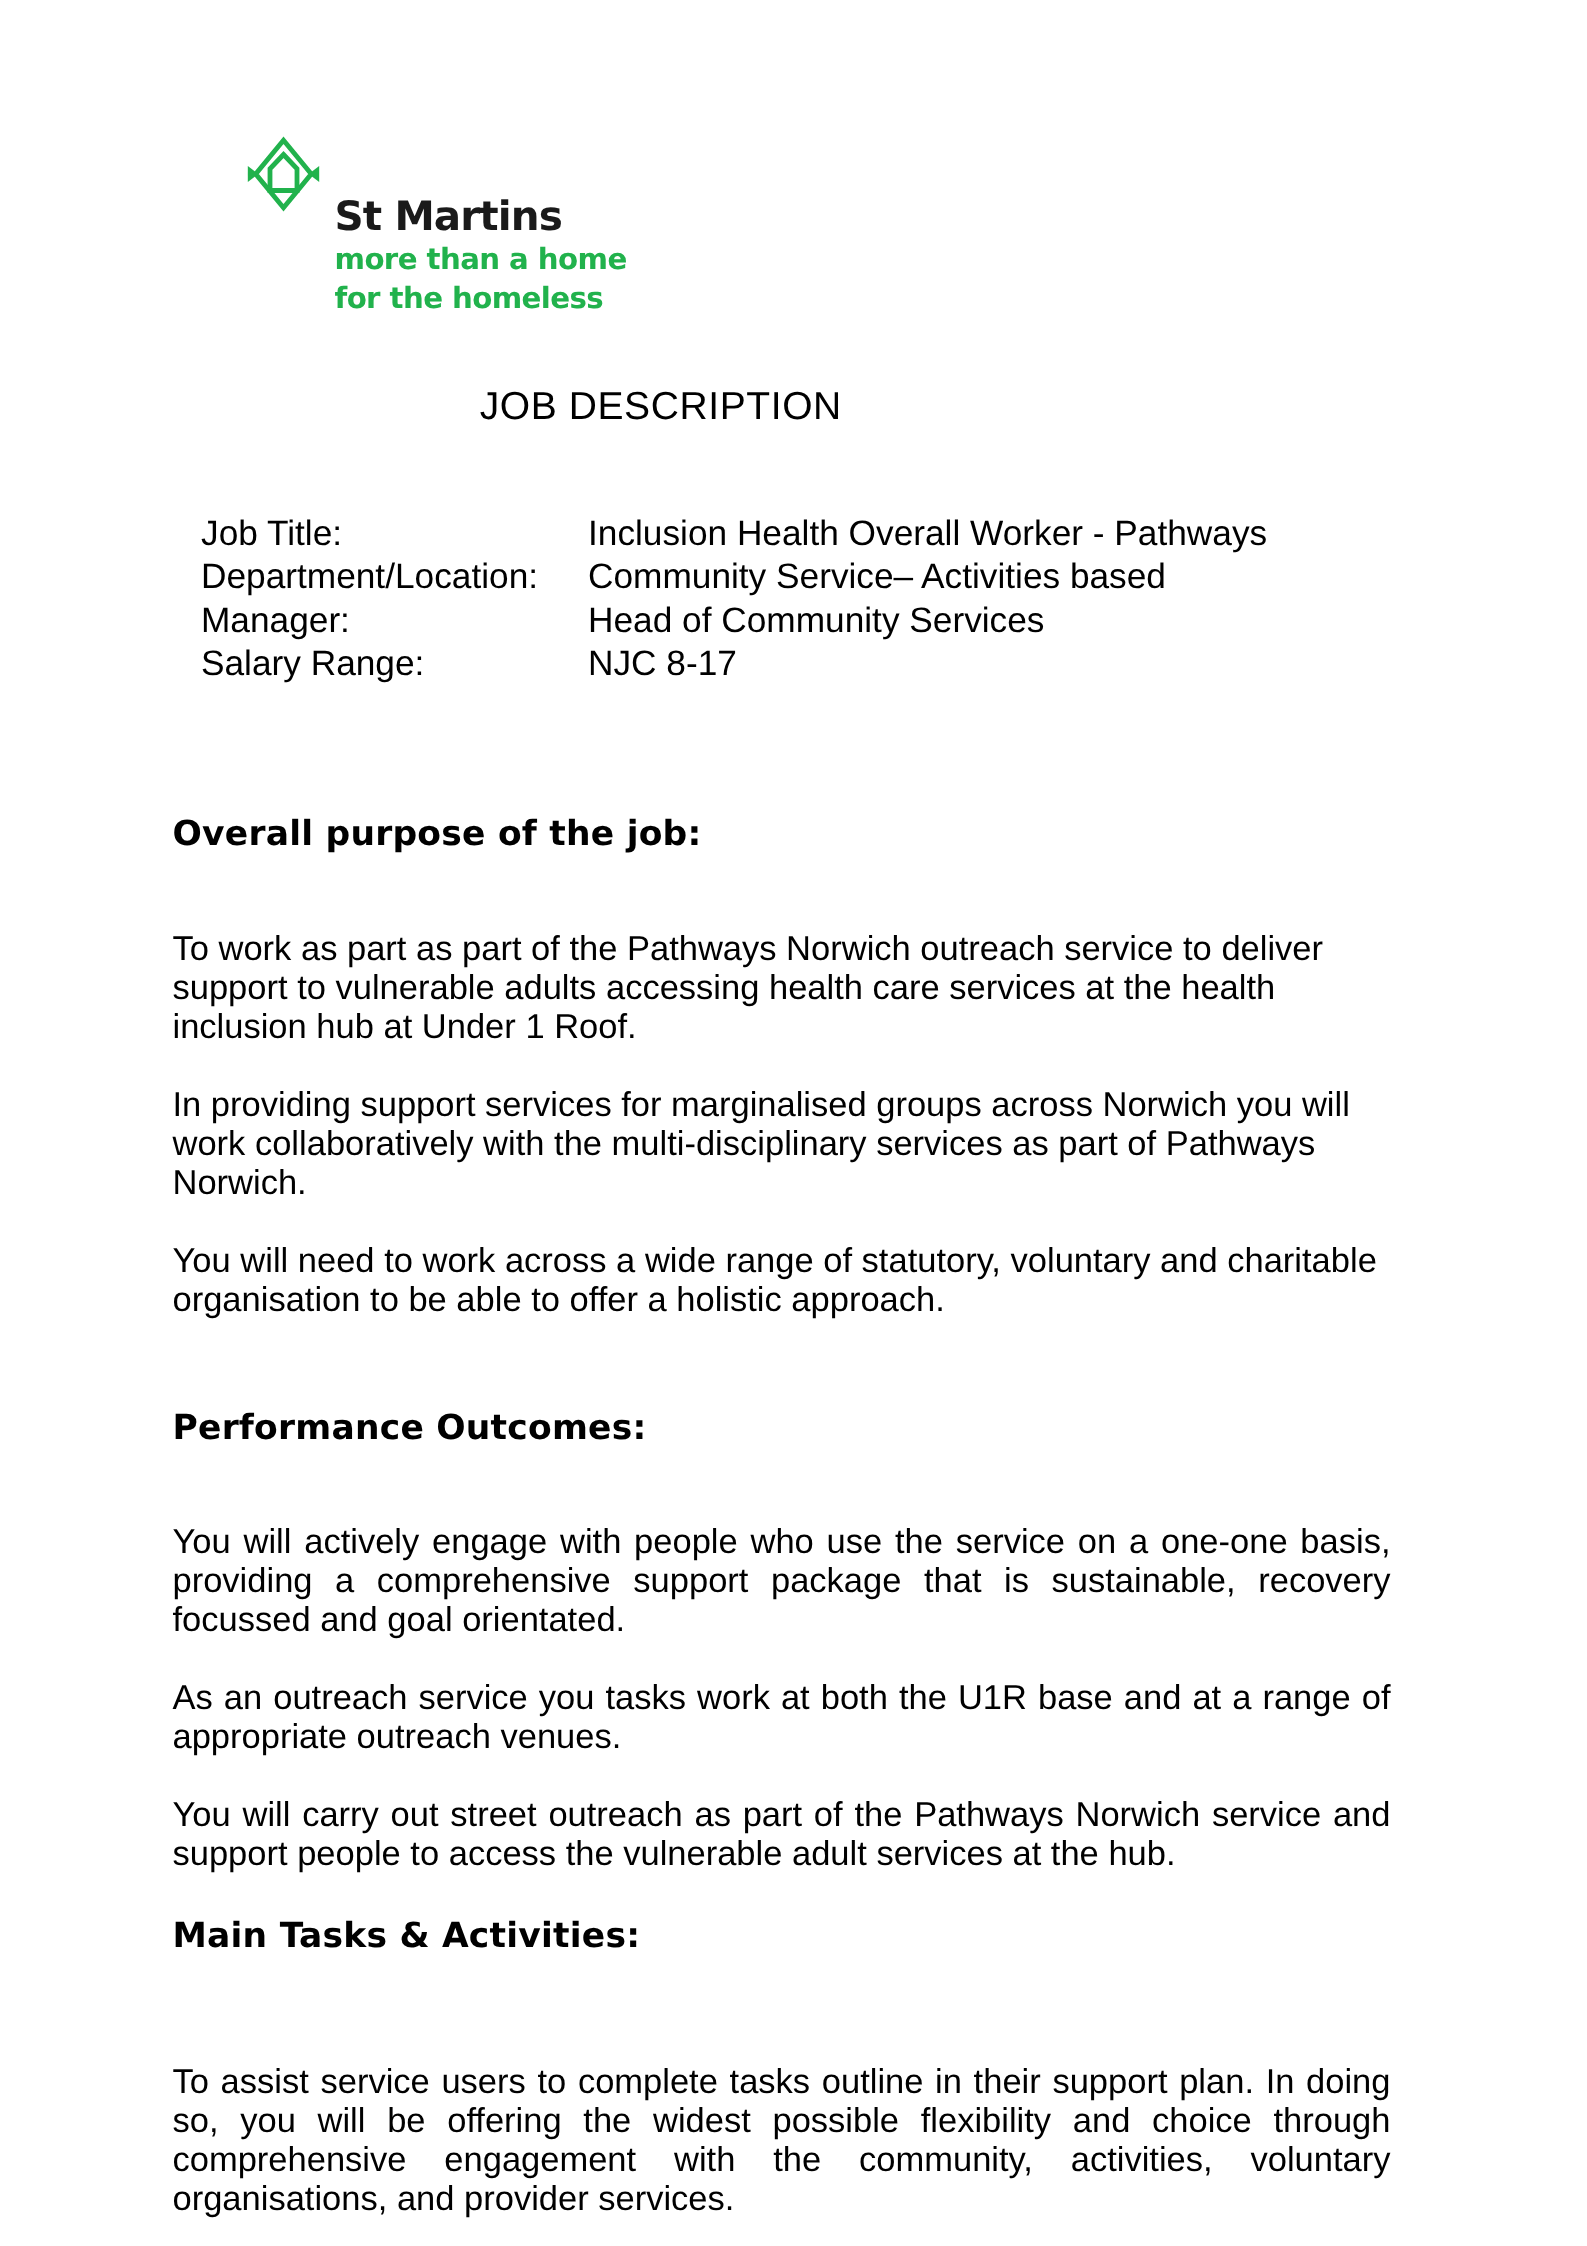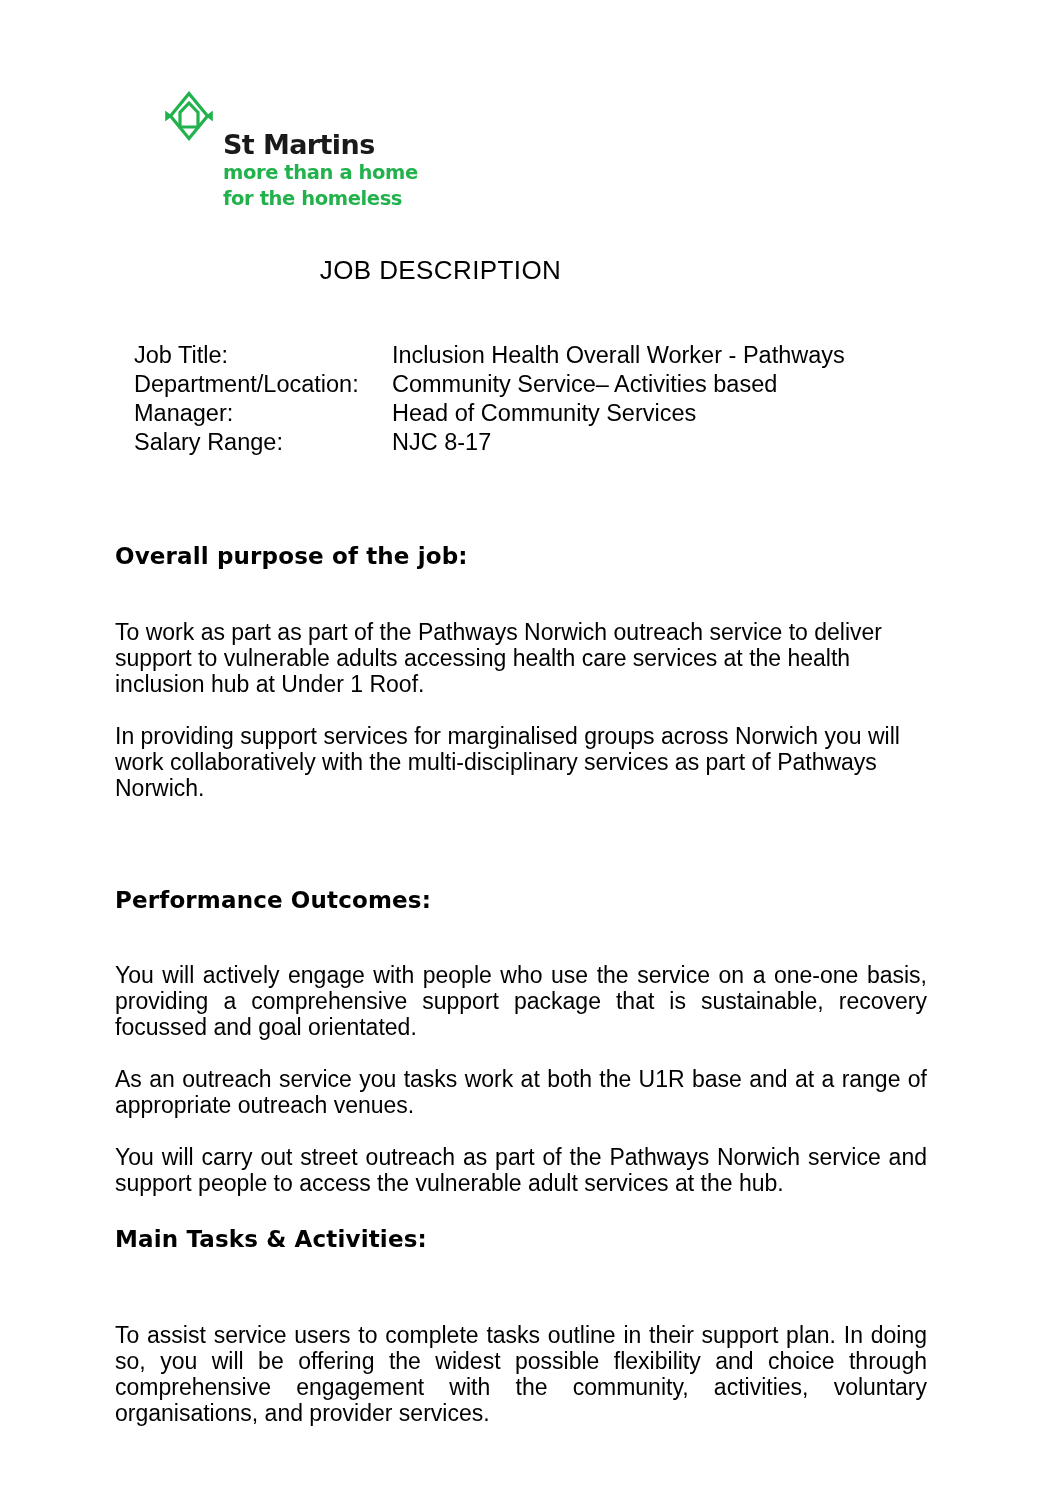--- a/index.html
+++ b/index.html
@@ -176,20 +176,21 @@
   </div>
 
   <div class="content">
 
     <h2 class="section-heading">Overall purpose of the job:</h2>
     <div class="sp-48"></div>
     <p class="para">To work as part as part of the Pathways Norwich outreach service to deliver support to vulnerable adults accessing health care services at the health inclusion hub at Under 1 Roof.</p>
     <div class="sp-26"></div>
     <p class="para">In providing support services for marginalised groups across Norwich you will work collaboratively with the multi-disciplinary services as part of Pathways Norwich.</p>
     <div class="sp-26"></div>
+    <p class="para">You will need to work across a wide range of statutory, voluntary and charitable organisation to be able to offer a holistic approach.</p>
 
     <div class="sp-60"></div>
 
     <h2 class="section-heading">Performance Outcomes:</h2>
     <div class="sp-48"></div>
     <p class="para justify">You will actively engage with people who use the service on a one-one basis, providing a comprehensive support package that is sustainable, recovery focussed and goal orientated.</p>
     <div class="sp-26"></div>
     <p class="para justify">As an outreach service you tasks work at both the U1R base and at a range of appropriate outreach venues.</p>
     <div class="sp-26"></div>
     <p class="para justify">You will carry out street outreach as part of the Pathways Norwich service and support people to access the vulnerable adult services at the hub.</p>

